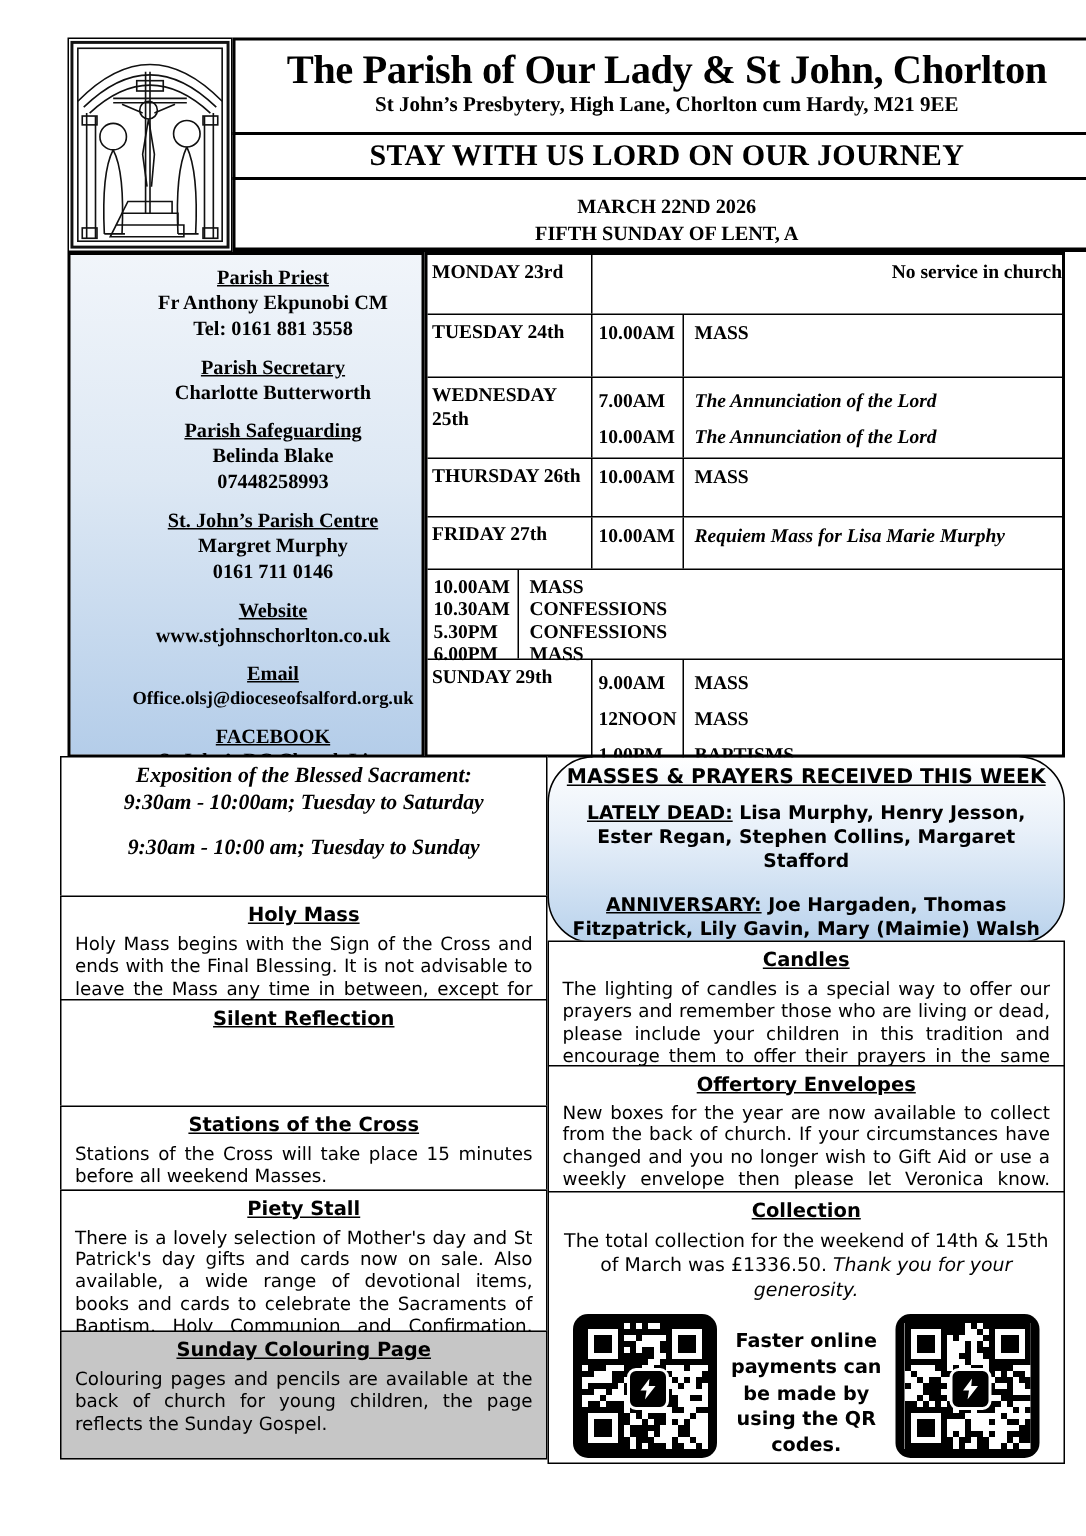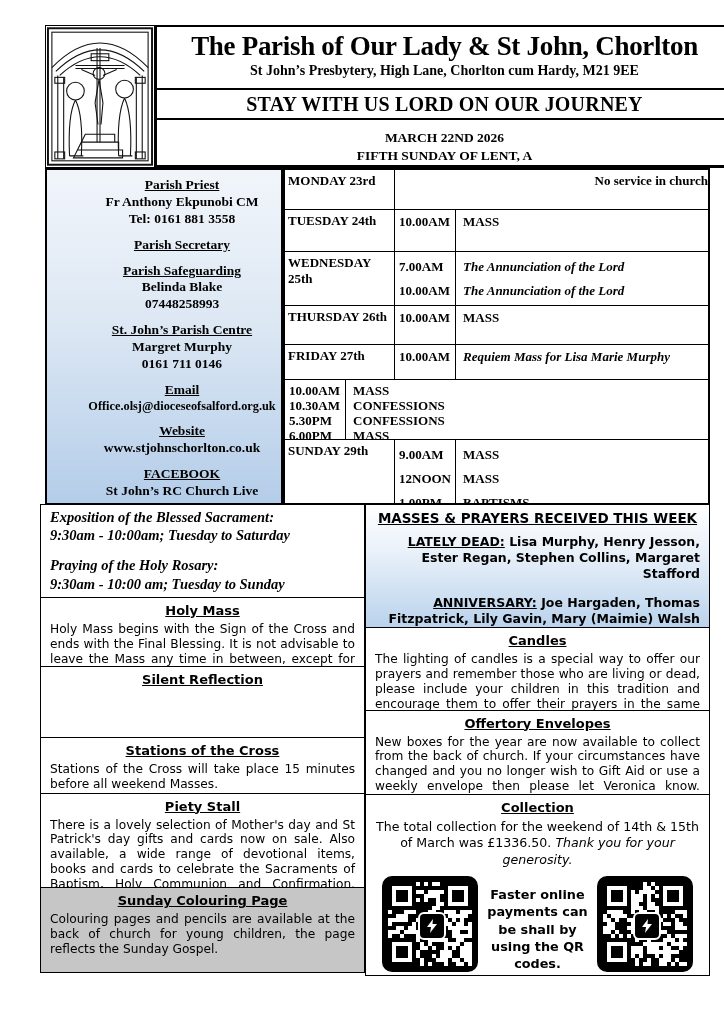--- a/index.html
+++ b/index.html
@@ -43,32 +43,32 @@
 
   
   .box{box-sizing:border-box;border:1.5px solid #000;margin-top:-1.5px;background:#fff;
        padding:3px 9px 2px 9px;overflow:hidden;}
   .left-col{position:absolute;left:40px;top:505px;width:325px;}
   .right-col{position:absolute;left:365px;top:505px;width:345px;}
   .sec-heading{font-family:"DejaVu Sans",sans-serif;font-weight:bold;text-decoration:underline;
     text-align:center;font-size:13px;margin:2px 0 4px 0;}
   .sec-body{font-family:"DejaVu Sans",sans-serif;font-size:12.2px;text-align:justify;line-height:1.22;}
 
-  .devotions{height:95px;text-align:left;font-weight:bold;font-style:italic;font-size:14.5px;
+  .devotions{height:95px;text-align:center;font-weight:bold;font-style:italic;font-size:14.5px;
     line-height:1.3;}
   .devotions .group{margin-bottom:11px;}
   .box-holy-mass{height:70px;}
   .box-silent{height:73px;}
   .box-stations{height:57px;}
   .box-piety{height:96px;}
   .box-colouring{height:86px;background:#c6c6c6;}
 
   .box-masses{height:125px;background:linear-gradient(180deg,#ffffff 0%,#e8f0f9 40%,#b9d2ec 100%);
-    text-align:center;font-family:"DejaVu Sans",sans-serif;font-weight:bold;font-size:12.5px;line-height:1.25;}
-  .box-masses .para{margin-top:8px;text-align:right;}
+    text-align:center;font-family:"DejaVu Sans",sans-serif;font-weight:bold;font-size:12.5px;line-height:1.25;border-radius:31px;}
+  .box-masses .para{margin-top:8px;}
   .u{text-decoration:underline;}
   .box-candles{height:84px;}
   .box-offertory{height:86px;}
   .box-collection{height:182px;}
   .collection-body{font-family:"DejaVu Sans",sans-serif;font-size:12.6px;text-align:center;line-height:1.3;margin-top:2px;}
   .qr-row{display:flex;justify-content:space-between;align-items:flex-start;margin-top:8px;padding:0 2px;}
   .qr-cell{width:106px;text-align:center;}
   .qr{width:96px;height:96px;background:#000;border-radius:10px;padding:6px;box-sizing:border-box;
       position:relative;margin:0 auto;}
   .qr-inner{width:100%;height:100%;background:#fff;}
@@ -127,38 +127,39 @@
   </div>
 
   <div class="sidebar" id="sidebar">
       <div class="contact-section">
         <div class="contact-heading">Parish Priest</div>
         <div>Fr Anthony Ekpunobi CM</div>
         <div>Tel: 0161 881 3558</div>
       </div>
       <div class="contact-section">
         <div class="contact-heading">Parish Secretary</div>
+        <div>Charlotte Butterworth</div>
       </div>
       <div class="contact-section">
         <div class="contact-heading">Parish Safeguarding</div>
         <div>Belinda Blake</div>
         <div>07448258993</div>
       </div>
       <div class="contact-section">
         <div class="contact-heading">St. John’s Parish Centre</div>
         <div>Margret Murphy</div>
         <div>0161 711 0146</div>
       </div>
       <div class="contact-section">
+        <div class="contact-heading">Website</div>
+        <div>www.stjohnschorlton.co.uk</div>
+      </div>
+      <div class="contact-section">
         <div class="contact-heading">Email</div>
         <div class="fit">Office.olsj@dioceseofsalford.org.uk</div>
-      </div>
-      <div class="contact-section">
-        <div class="contact-heading">Website</div>
-        <div>www.stjohnschorlton.co.uk</div>
       </div>
       <div class="contact-section">
         <div class="contact-heading">FACEBOOK</div>
         <div>St John’s RC Church Live</div>
       </div>
       <div class="contact-section">
         <div class="contact-heading">YOUTUBE</div>
         <div>St John’s Chorlton</div>
       </div>
     </div>
@@ -235,21 +236,20 @@
     </div>
   </div>
 
   <div class="left-col">
     <div class="box devotions">
       <div class="group">
         <div>Exposition of the Blessed Sacrament:</div>
         <div>9:30am - 10:00am; Tuesday to Saturday</div>
       </div>
       <div class="group">
-        <div>Praying of the Holy Rosary:</div>
         <div>9:30am - 10:00 am; Tuesday to Sunday</div>
       </div>
     </div>
     <div class="box box-holy-mass">
       <div class="sec-heading">Holy Mass</div>
       <div class="sec-body">Holy Mass begins with the Sign of the Cross and ends with the Final Blessing. It is not advisable to leave the Mass any time in between, except for an emergency.</div>
     </div>
     <div class="box box-silent">
       <div class="sec-heading">Silent Reflection</div>
     </div>
@@ -528,21 +528,21 @@
                 </svg>
               </div>
             <div class="qr-logo">
               <svg width="12" height="14" viewBox="0 0 12 14">
                   <polygon points="7,0 1,8 5,8 4,14 11,5 6.5,5" fill="#fff"></polygon>
                 </svg>
             </div>
           </div>
 
         </div>
-        <div class="qr-note">Faster online payments can be shall by using the QR codes.</div>
+        <div class="qr-note">Faster online payments can be made by using the QR codes.</div>
         <div class="qr-cell">
           <div class="qr">
             <div class="qr-inner">
                 <svg viewBox="0 0 21 21" shape-rendering="crispEdges" fill="#000">
                   <rect x="0" y="0" width="1" height="1"></rect>
                   <rect x="1" y="0" width="1" height="1"></rect>
                   <rect x="2" y="0" width="1" height="1"></rect>
                   <rect x="3" y="0" width="1" height="1"></rect>
                   <rect x="4" y="0" width="1" height="1"></rect>
                   <rect x="5" y="0" width="1" height="1"></rect>

